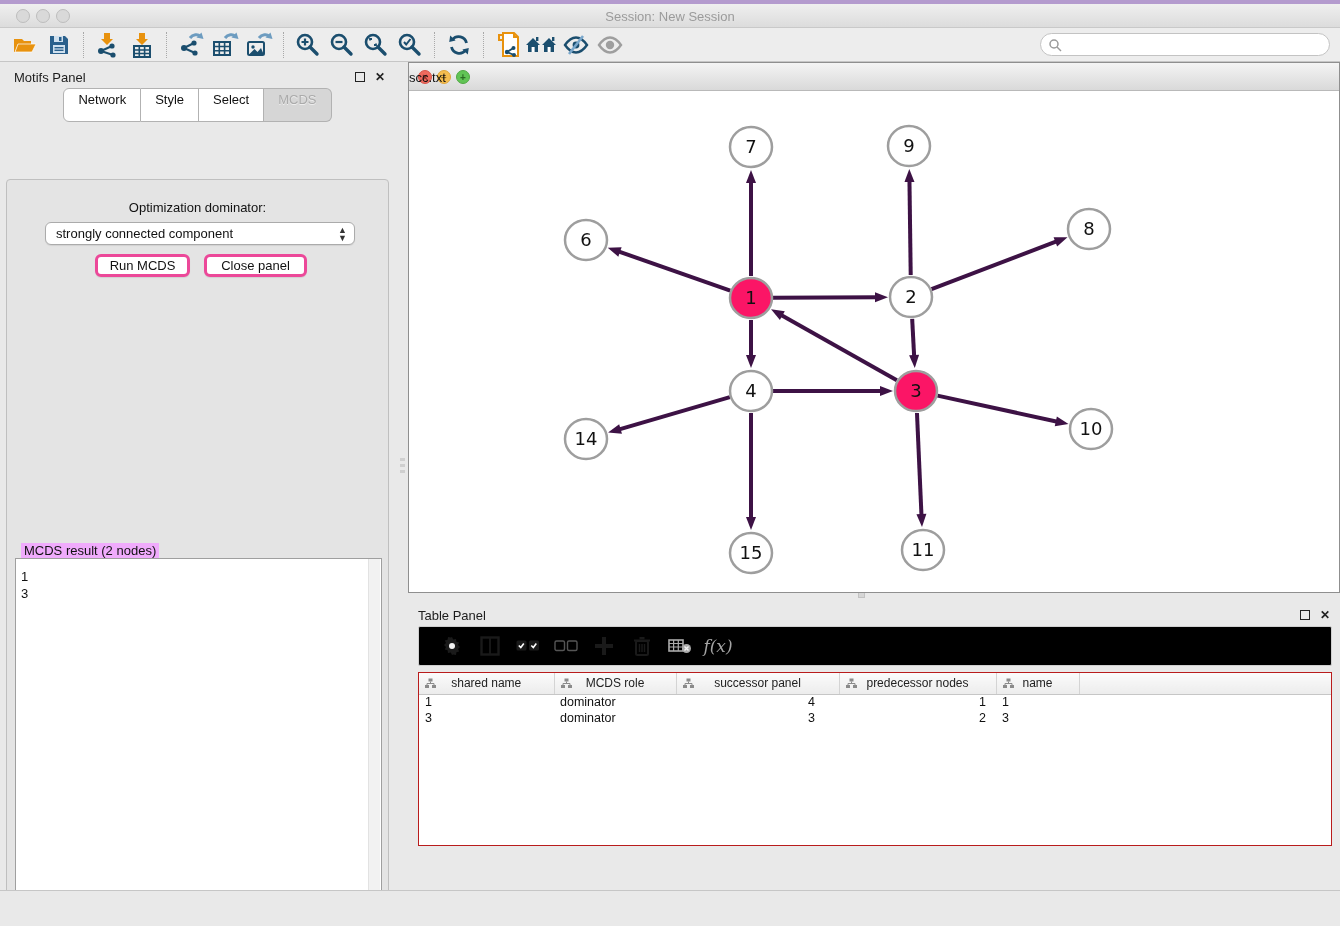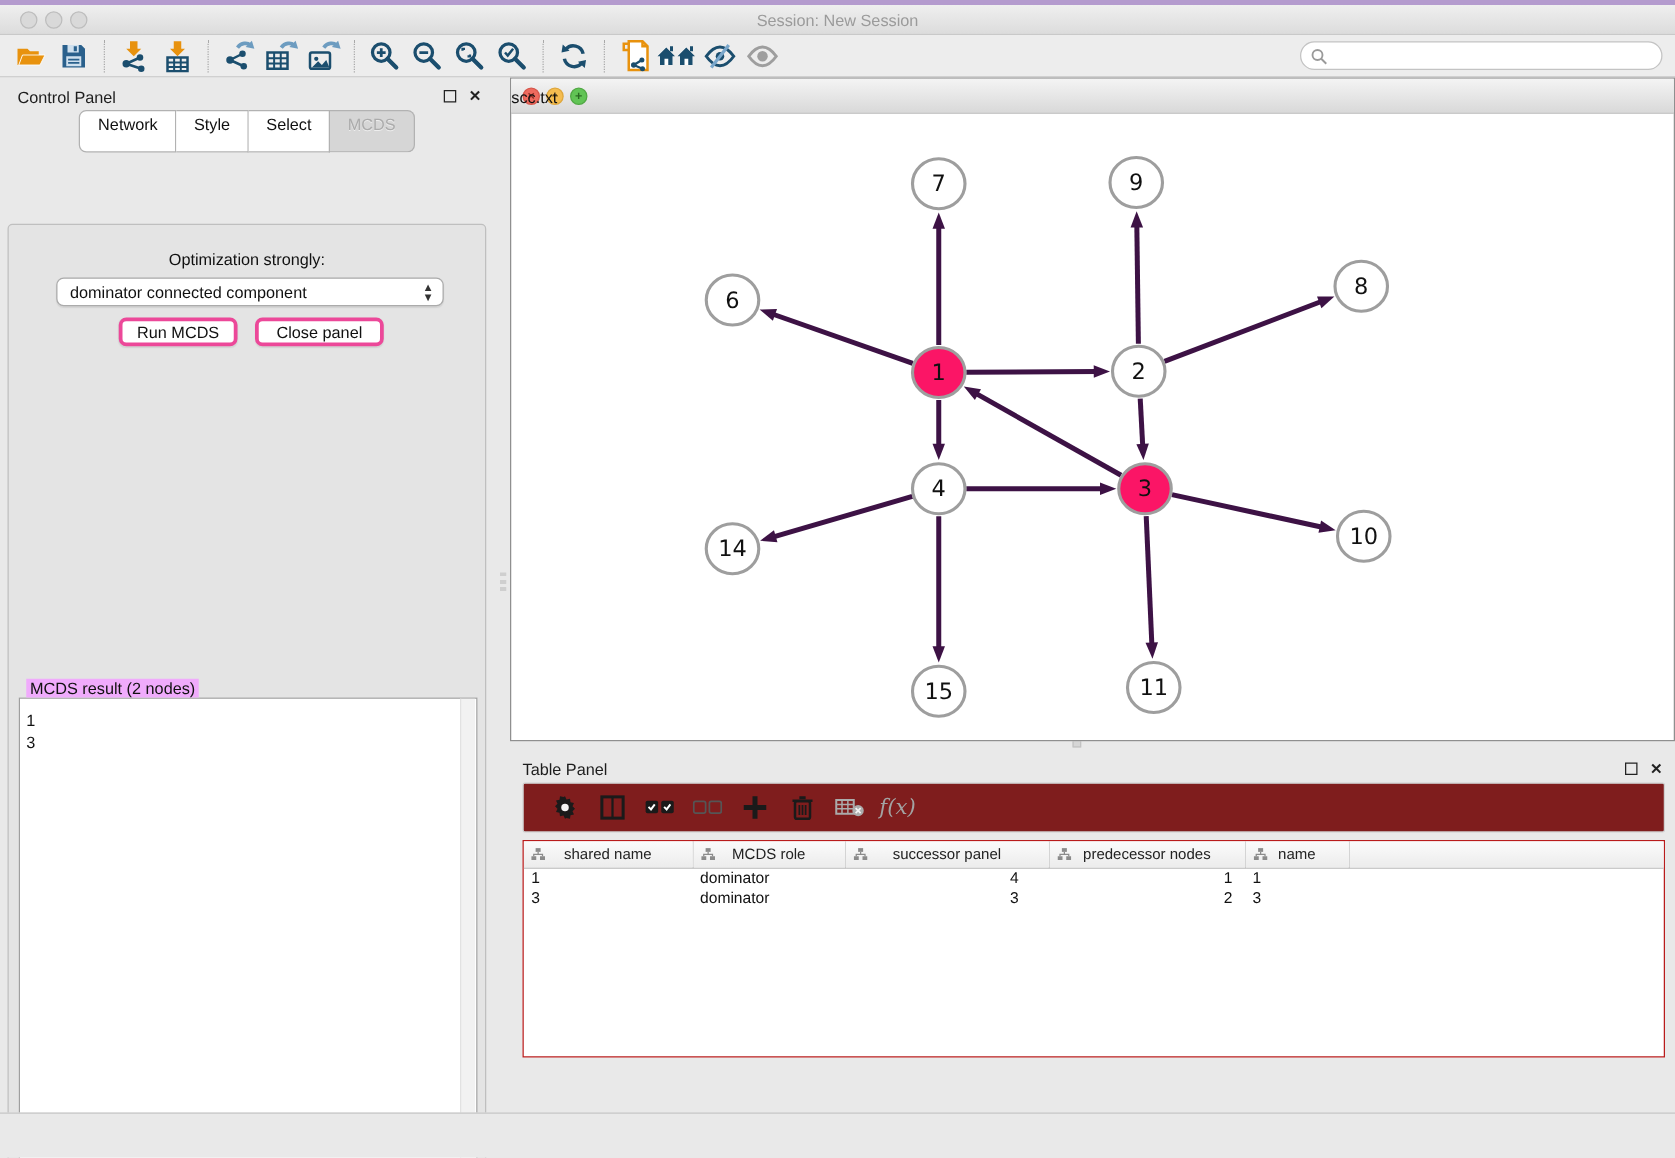--- a/index.html
+++ b/index.html
@@ -64,21 +64,21 @@
   .net-frame { left:408px; top:62px; width:932px; height:531px; border:1px solid #8f8f8f; background:#fff; }
   .net-titlebar { left:0; top:0; width:100%; height:28px; background:linear-gradient(#f4f4f4,#d9d9d9);
     border-bottom:1px solid #b9b9b9; }
   .light { width:14px; height:14px; border-radius:50%; top:7px; font-size:10px; font-weight:bold;
     text-align:center; line-height:13px; }
   .net-title { width:100%; top:7px; font-size:13px; color:#111; }
   .net-canvas { left:0; top:28px; }
 
   
   .table-panel { left:408px; top:600px; width:932px; height:290px; background:#e9e9e9; }
-  .tp-toolbar { left:10px; top:26px; width:914px; height:40px; background:#7f1d1d;
+  .tp-toolbar { left:10px; top:26px; width:914px; height:40px; background:#000000;
     border:1px solid #cfcfcf; border-radius:2px; display:flex; align-items:center; padding-left:14px; }
   .tp-ico { width:38px; height:30px; display:flex; align-items:center; justify-content:center; }
   .fx { font-family:"DejaVu Serif", serif; font-style:italic; font-size:17px; color:#a3a3a3; }
   .tp-table-wrap { left:10px; top:72px; width:914px; height:174px; background:#fff; border:1px solid #b91c1c; overflow:hidden; }
   table { border-collapse:collapse; table-layout:fixed; width:100%; }
   th { height:21px; background:linear-gradient(#fbfbfb,#ececec); border-right:1px solid #d4d4d4;
     border-bottom:1px solid #c6c6c6; font-size:12px; font-weight:normal; color:#222; position:relative; }
   th .sort-ico { position:absolute; left:6px; top:5px; }
   td { height:16px; font-size:12.5px; color:#111; padding:0 6px; white-space:nowrap; overflow:hidden; }
   td.r { text-align:right; }
@@ -239,34 +239,34 @@
 <div class="abs searchbox">
   <svg width="14" height="14" viewBox="0 0 14 14">
     <circle cx="6" cy="6" r="4" fill="none" stroke="#9a9a9a" stroke-width="1.5"></circle>
       <line x1="9" y1="9" x2="13" y2="13" stroke="#9a9a9a" stroke-width="1.5"></line>
   </svg>
   <span></span>
 </div>
 
 <div class="abs control-panel">
   <div class="panel-head">
-    <span class="panel-title">Control Panel</span>
+    <span class="panel-title">Motifs Panel</span>
     <span class="sq-ico"></span>
     <span class="mini-ico" style="font-weight:bold">✕</span>
   </div>
   <div class="tabs-row" id="cp-tabs">
       <span class="tab">Network</span>
       <span class="tab">Style</span>
       <span class="tab">Select</span>
       <span class="tab selected">MCDS</span>
     </div>
   <div class="abs inner-panel">
-    <div class="abs opt-label">Optimization strongly:</div>
+    <div class="abs opt-label">Optimization dominator:</div>
     <div class="abs dropdown">
-      <span>dominator connected component</span>
+      <span>strongly connected component</span>
       <span class="dd-stepper">▲<br>▼</span>
     </div>
     <div class="abs mac-btn" style="left:88px; top:74px; width:95px;">Run MCDS</div>
     <div class="abs mac-btn" style="left:197px; top:74px; width:103px;">Close panel</div>
 
     <div class="abs result-box"></div>
     <div class="abs result-legend">MCDS result (2 nodes)</div>
     <div class="abs result-lines" id="mcds-result-lines">
         <div>1</div>
         <div>3</div>

